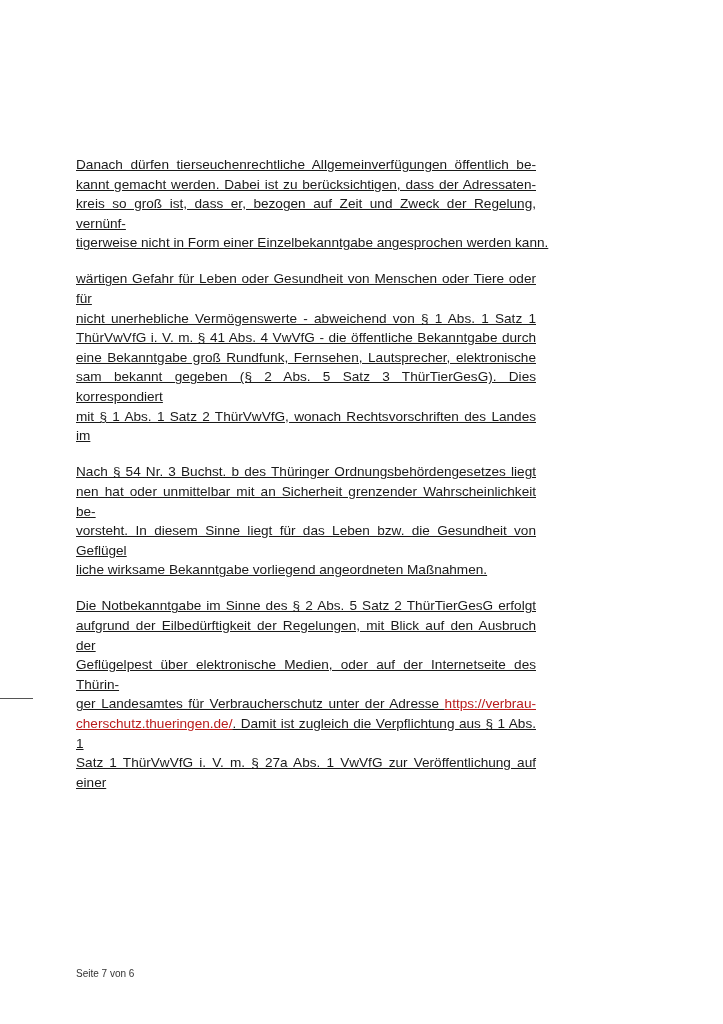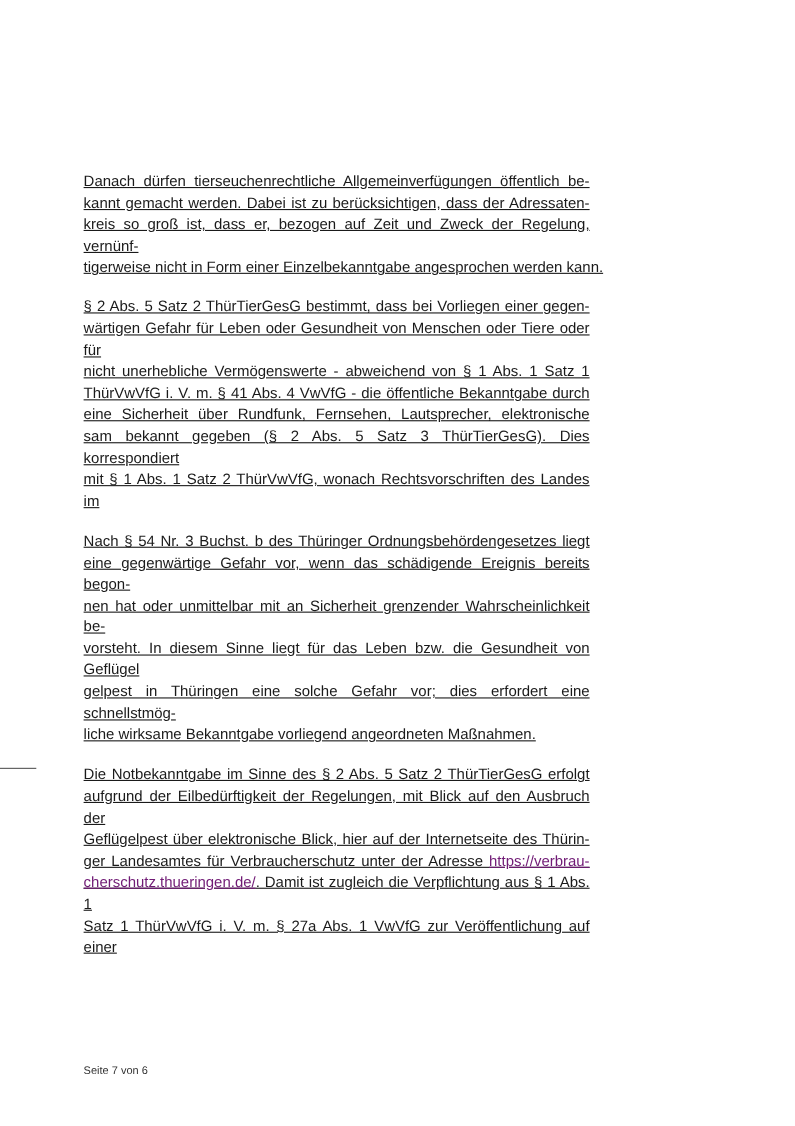--- a/index.html
+++ b/index.html
@@ -2,61 +2,58 @@
 <html><head>
 <meta charset="utf-8">
 <style>
   html, body { margin: 0; padding: 0; background: #ffffff; }
   body { width: 723px; height: 1024px; position: relative; overflow: hidden;
          font-family: "Liberation Sans", sans-serif; color: #1a1a1a; }
   .page { position: absolute; left: 76px; top: 155px; width: 460px; }
   .para { margin: 0 0 16.5px 0; font-size: 13.6px; line-height: 19.6px; text-decoration: underline; }
   .line { display: block; white-space: nowrap; }
   .line.j { text-align: justify; text-align-last: justify; white-space: normal; }
-  a.link { color: #701a75; text-decoration: underline; margin-top: 37px; }
+  a.link { color: #b91c1c; text-decoration: underline; margin-top: 37px; }
   .margin-mark { position: absolute; left: 0; top: 698px; width: 33px; height: 1px; background: #555; }
   .footer { position: absolute; left: 76px; top: 968px; font-size: 10px; color: #333; }
 </style>
 </head>
 <body>
 
 <div class="margin-mark"></div>
 
 <div class="page">
 
   <p class="para">
     <span class="line j">Danach dürfen tierseuchenrechtliche Allgemeinverfügungen öffentlich be-</span>
     <span class="line j">kannt gemacht werden. Dabei ist zu berücksichtigen, dass der Adressaten-</span>
     <span class="line j">kreis so groß ist, dass er, bezogen auf Zeit und Zweck der Regelung, vernünf-</span>
     <span class="line">tigerweise nicht in Form einer Einzelbekanntgabe angesprochen werden kann.</span>
   </p>
 
   <p class="para">
-    <span class="line j">§ 2 Abs. 5 Satz 2 ThürTierGesG bestimmt, dass bei Vorliegen einer gegen-</span>
     <span class="line j">wärtigen Gefahr für Leben oder Gesundheit von Menschen oder Tiere oder für</span>
     <span class="line j">nicht unerhebliche Vermögenswerte - abweichend von § 1 Abs. 1 Satz 1</span>
     <span class="line j">ThürVwVfG i. V. m. § 41 Abs. 4 VwVfG - die öffentliche Bekanntgabe durch</span>
-    <span class="line j">eine Sicherheit über Rundfunk, Fernsehen, Lautsprecher, elektronische</span>
+    <span class="line j">eine Bekanntgabe groß Rundfunk, Fernsehen, Lautsprecher, elektronische</span>
     <span class="line j">sam bekannt gegeben (§ 2 Abs. 5 Satz 3 ThürTierGesG). Dies korrespondiert</span>
     <span class="line j">mit § 1 Abs. 1 Satz 2 ThürVwVfG, wonach Rechtsvorschriften des Landes im</span>
   </p>
 
   <p class="para">
     <span class="line j">Nach § 54 Nr. 3 Buchst. b des Thüringer Ordnungsbehördengesetzes liegt</span>
-    <span class="line j">eine gegenwärtige Gefahr vor, wenn das schädigende Ereignis bereits begon-</span>
     <span class="line j">nen hat oder unmittelbar mit an Sicherheit grenzender Wahrscheinlichkeit be-</span>
     <span class="line j">vorsteht. In diesem Sinne liegt für das Leben bzw. die Gesundheit von Geflügel</span>
-    <span class="line j">gelpest in Thüringen eine solche Gefahr vor; dies erfordert eine schnellstmög-</span>
     <span class="line">liche wirksame Bekanntgabe vorliegend angeordneten Maßnahmen.</span>
   </p>
 
   <p class="para">
     <span class="line j">Die Notbekanntgabe im Sinne des § 2 Abs. 5 Satz 2 ThürTierGesG erfolgt</span>
     <span class="line j">aufgrund der Eilbedürftigkeit der Regelungen, mit Blick auf den Ausbruch der</span>
-    <span class="line j">Geflügelpest über elektronische Blick, hier auf der Internetseite des Thürin-</span>
+    <span class="line j">Geflügelpest über elektronische Medien, oder auf der Internetseite des Thürin-</span>
     <span class="line j"><span>ger Landesamtes für Verbraucherschutz unter der Adresse </span><a class="link">https://verbrau-</a></span>
     <span class="line j"><a class="link">cherschutz.thueringen.de/</a><span>. Damit ist zugleich die Verpflichtung aus § 1 Abs. 1</span></span>
     <span class="line j">Satz 1 ThürVwVfG i. V. m. § 27a Abs. 1 VwVfG zur Veröffentlichung auf einer</span>
 
   </p>
 
 </div>
 
 <div class="footer">Seite 7 von 6</div>
 

